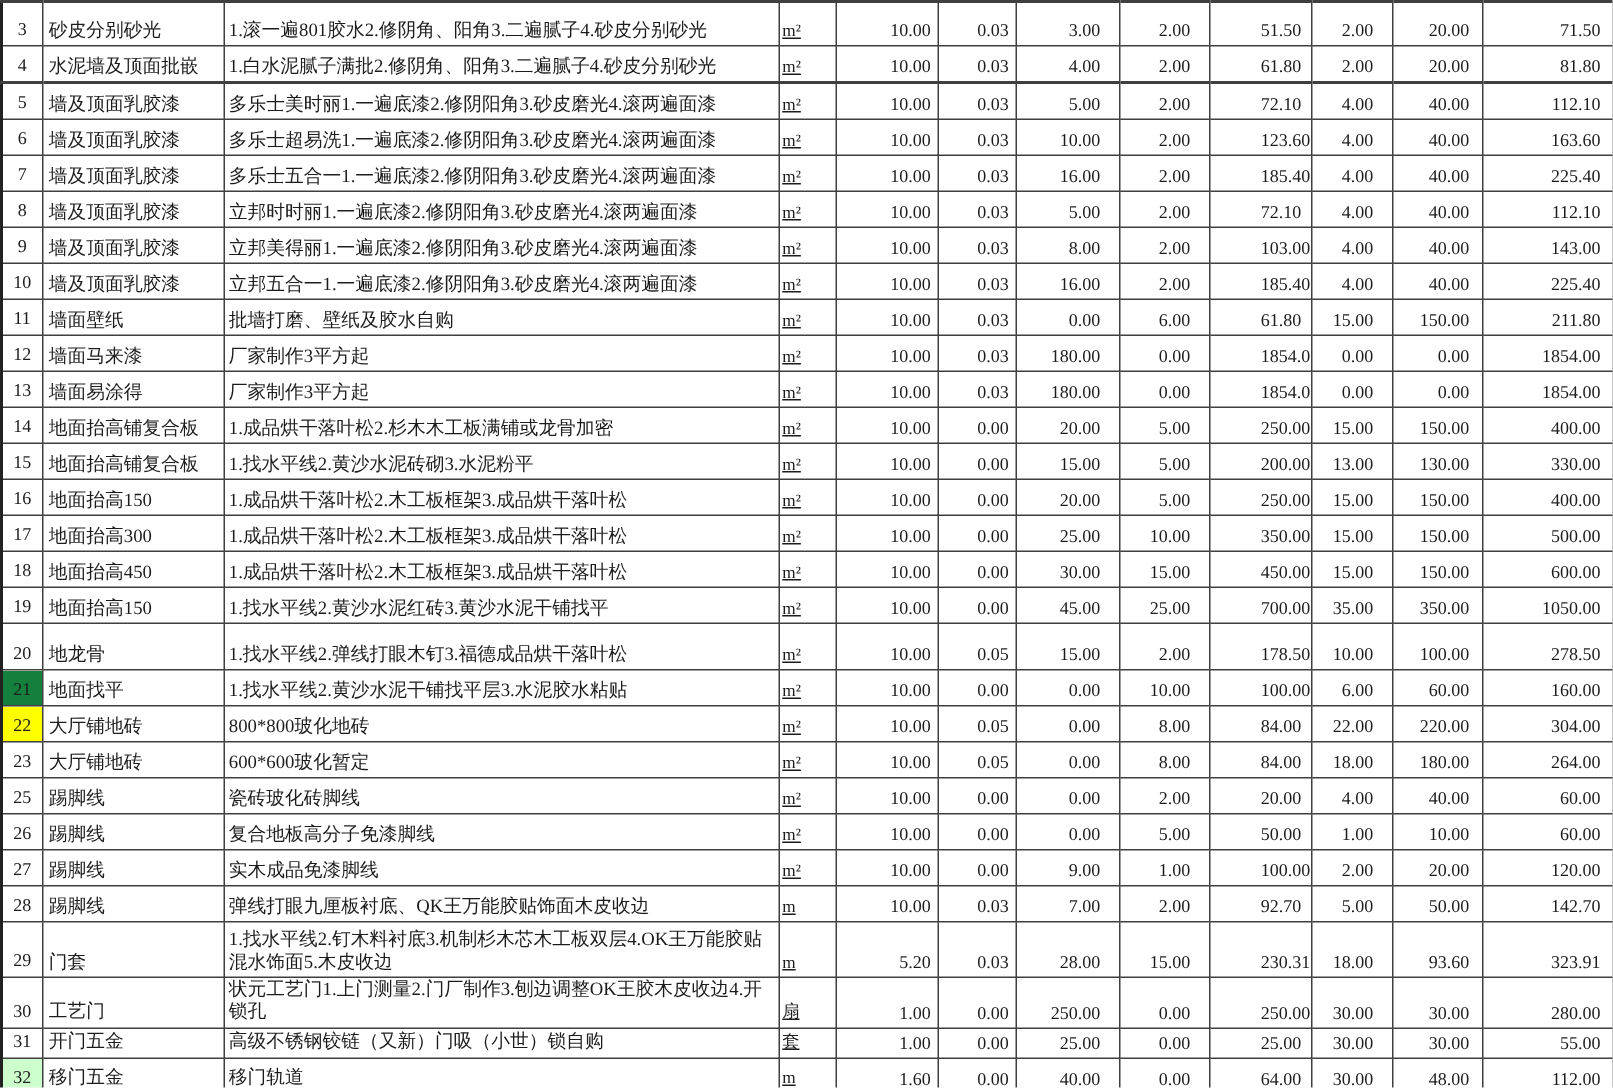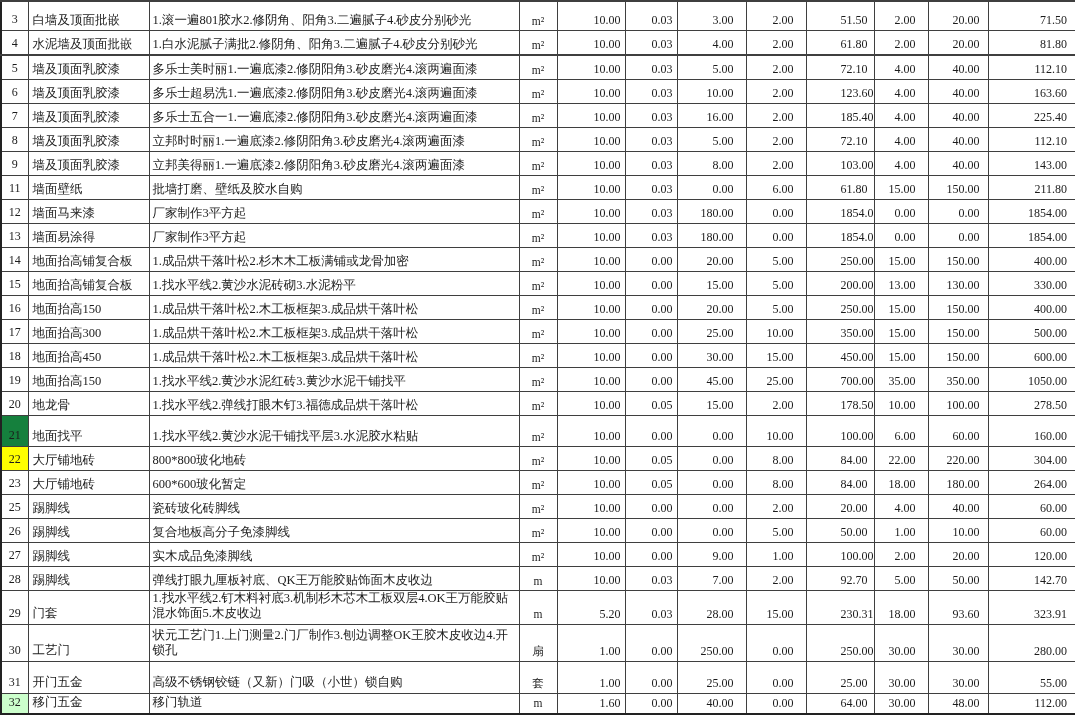--- a/index.html
+++ b/index.html
@@ -20,21 +20,21 @@
     line-height:1.22;
     overflow:hidden;
     background:#fff;
     white-space:normal;
     word-break:break-all;
   }
   
   td.c-no{text-align:center;font-size:12px;padding-bottom:3px;}
   td.c-item{text-align:left;padding-left:4px;}
   td.c-desc{text-align:left;padding-left:3px;}
-  td.c-unit{text-align:center;font-size:11.5px;}
+  td.c-unit{font-size:11.5px;text-decoration:underline;}
   td.c-num{text-align:right;font-size:12px;white-space:nowrap;}
   td.c-qty{padding-right:4px;}
   td.c-loss{padding-right:4px;margin-top:21px;}
   td.c-p1{padding-right:12px;}
   td.c-p2{padding-right:12px;}
   td.c-mt{padding-right:8px;padding-left:34px;}
   td.c-lp{padding-right:12px;}
   td.c-lt{padding-right:8px;}
   td.c-tt{padding-right:8px;margin-left:44px;}
 
@@ -67,21 +67,21 @@
     <col style="width:69px">
       <col style="width:60px">
       <col style="width:68px">
     <col style="width:54px">
       <col style="width:60px">
       <col style="width:88px">
   </colgroup>
   <tbody id="rows-body">
       <tr>
     <td class="c-no">3</td>
-    <td class="c-item">白墙及顶面批嵌</td>
+    <td class="c-item">砂皮分别砂光</td>
     <td class="c-desc">1.滚一遍801胶水2.修阴角、阳角3.二遍腻子4.砂皮分别砂光</td>
     <td class="c-unit">m²</td>
     <td class="c-num c-qty">10.00</td>
     <td class="c-num c-loss">0.03</td>
     <td class="c-num c-p1">3.00</td>
     <td class="c-num c-p2">2.00</td>
     <td class="c-num c-mt">51.50</td>
     <td class="c-num c-lp">2.00</td>
     <td class="c-num c-lt">20.00</td>
     <td class="c-num c-tt">71.50</td>
@@ -162,20 +162,34 @@
     <td class="c-desc">立邦美得丽1.一遍底漆2.修阴阳角3.砂皮磨光4.滚两遍面漆</td>
     <td class="c-unit">m²</td>
     <td class="c-num c-qty">10.00</td>
     <td class="c-num c-loss">0.03</td>
     <td class="c-num c-p1">8.00</td>
     <td class="c-num c-p2">2.00</td>
     <td class="c-num c-mt">103.00</td>
     <td class="c-num c-lp">4.00</td>
     <td class="c-num c-lt">40.00</td>
     <td class="c-num c-tt">143.00</td>
+  </tr>
+      <tr>
+    <td class="c-no">10</td>
+    <td class="c-item">墙及顶面乳胶漆</td>
+    <td class="c-desc">立邦五合一1.一遍底漆2.修阴阳角3.砂皮磨光4.滚两遍面漆</td>
+    <td class="c-unit">m²</td>
+    <td class="c-num c-qty">10.00</td>
+    <td class="c-num c-loss">0.03</td>
+    <td class="c-num c-p1">16.00</td>
+    <td class="c-num c-p2">2.00</td>
+    <td class="c-num c-mt">185.40</td>
+    <td class="c-num c-lp">4.00</td>
+    <td class="c-num c-lt">40.00</td>
+    <td class="c-num c-tt">225.40</td>
   </tr>
       <tr>
     <td class="c-no">11</td>
     <td class="c-item">墙面壁纸</td>
     <td class="c-desc">批墙打磨、壁纸及胶水自购</td>
     <td class="c-unit">m²</td>
     <td class="c-num c-qty">10.00</td>
     <td class="c-num c-loss">0.03</td>
     <td class="c-num c-p1">0.00</td>
     <td class="c-num c-p2">6.00</td>

